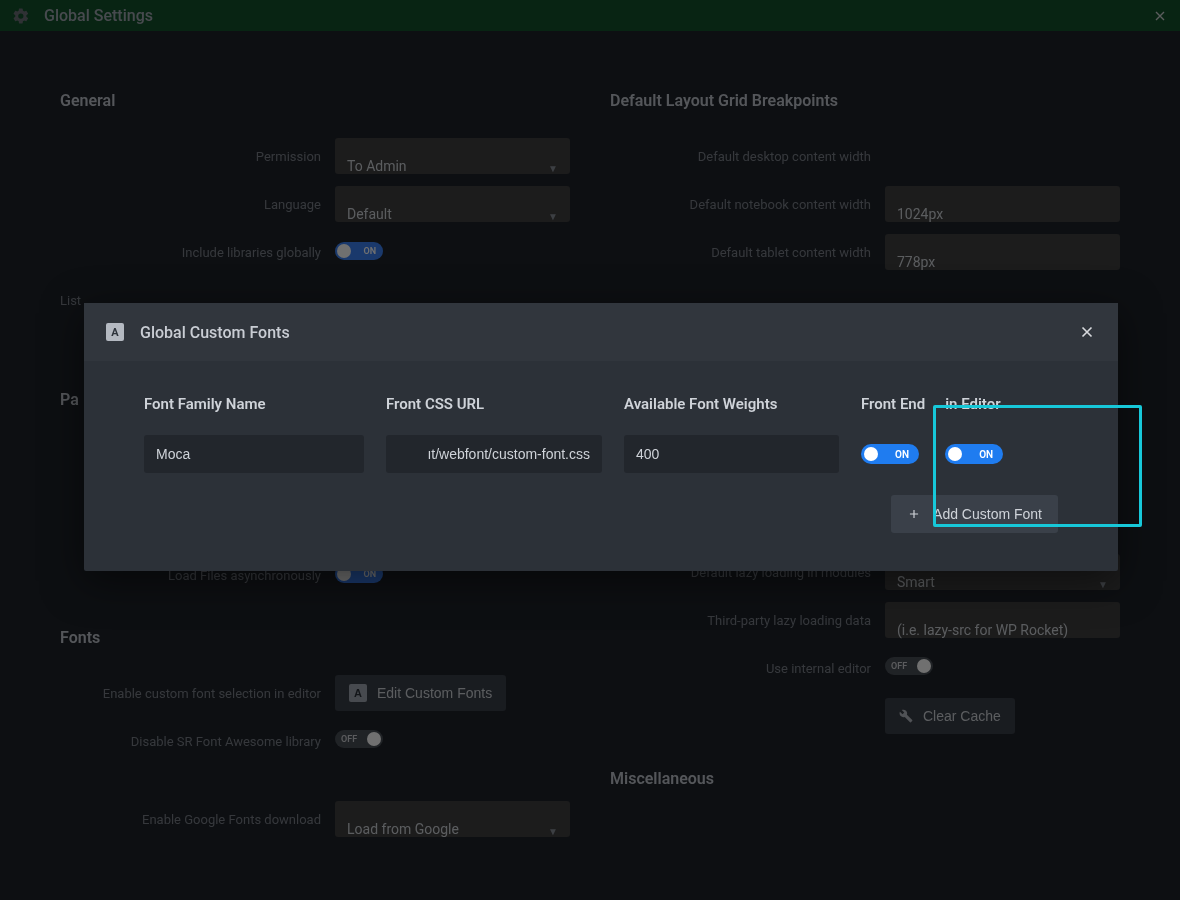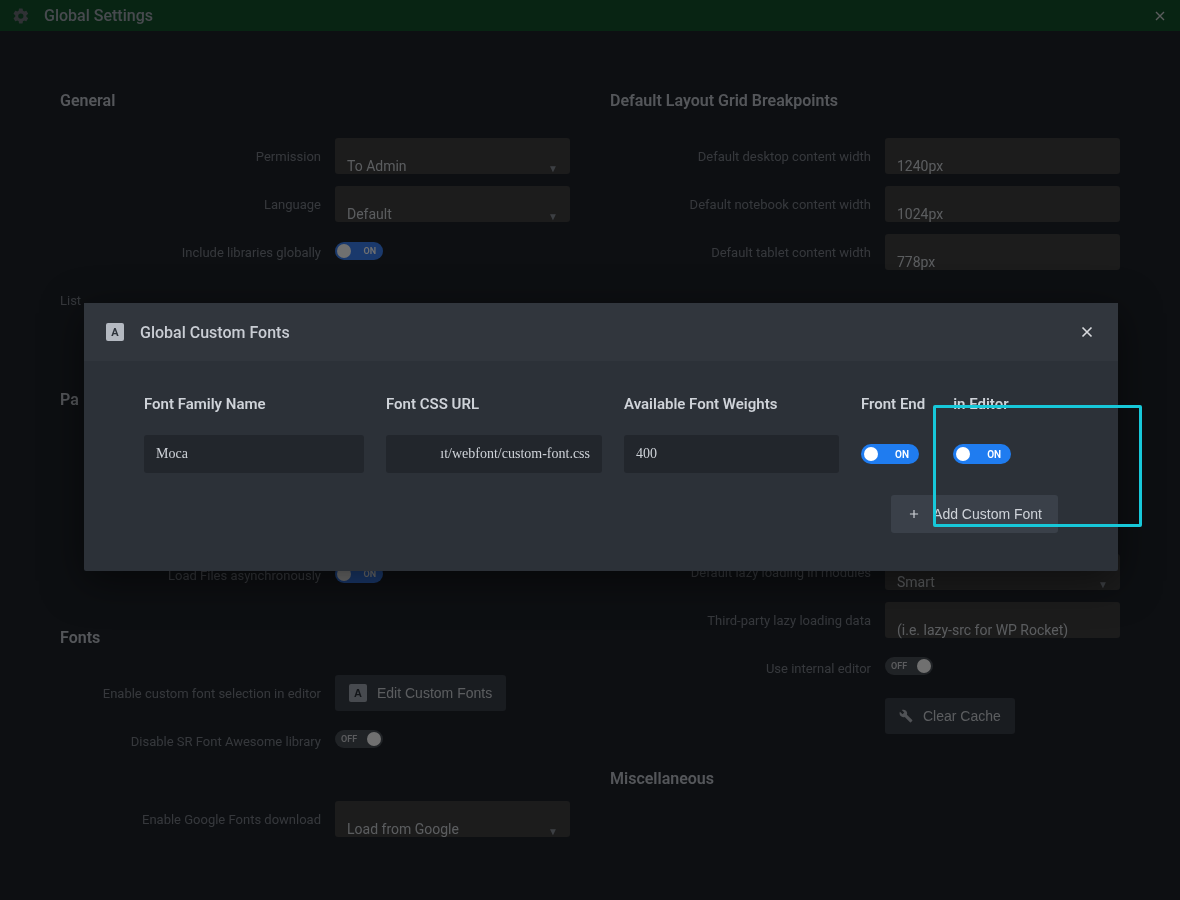--- a/index.html
+++ b/index.html
@@ -61,38 +61,38 @@
 
   .modal-body { padding: 34px 60px 38px; }
 
   .mrow { display: flex; gap: 22px; align-items: flex-end; }
   .mcol .label { color: #cfd3d9; font-size: 15px; font-weight: 600; margin-bottom: 22px; display: block; }
   .mcol .input2 { background: #22262c; border: none; border-radius: 3px; height: 38px; color: #cfd3d9; font-size: 14px; padding: 0 12px; width: 100%; }
   .mcol .input2.rt { text-align: right; }
   .mcol1 { flex: 0 0 220px; }
   .mcol2 { flex: 0 0 216px; }
   .mcol3 { flex: 0 0 215px; }
-  .mcol4 { flex: 0 0 209px; display: flex; gap: 28px; }
+  .mcol4 { flex: 0 0 209px; display: flex; gap: 20px; }
   .tcol { display: flex; flex-direction: column; }
   .tcol .label { margin-bottom: 22px; }
   .tcol .tval { height: 38px; display: flex; align-items: center; }
 
   .toggle2 { display: inline-flex; align-items: center; background: #1f7cf0; border-radius: 12px; height: 20px; width: 58px; padding: 2px 3px; position: relative; }
   .toggle2 .knob { width: 14px; height: 14px; background: #fff; border-radius: 50%; }
   .toggle2 .txt { color: #fff; font-size: 10px; font-weight: 600; position: absolute; right: 10px; }
 
   .mactions { display: flex; justify-content: flex-end; margin-top: 22px; }
   .addbtn { background: #3a4049; border: none; border-radius: 3px; height: 38px; color: #cfd3d9; font-size: 14px; padding: 0 16px; display: inline-flex; align-items: center; gap: 12px; }
 
   .highlight-box {
     position: absolute; border: 3px solid #17c8d9; border-radius: 2px;
     top: 102px; left: 849px; width: 209px; height: 122px; pointer-events: none;
   }
 
-  input { font-family: Liberation Serif, serif; outline: none; }
+  input { font-family: Liberation Sans, sans-serif; outline: none; }
 
   svg { display: block; }
 </style>
 </head>
 <body>
 
 <div class="titlebar">
   <span class="gear">
     <svg width="18" height="18" viewBox="0 0 24 24" fill="currentColor">
         <path d="M19.14,12.94a7,7,0,0,0,.05-.94,7,7,0,0,0-.05-.94l2.11-1.65a.5.5,0,0,0,.12-.64l-2-3.46a.5.5,0,0,0-.61-.22l-2.49,1a7,7,0,0,0-1.62-.94l-.38-2.65A.5.5,0,0,0,13.77,2H9.77a.5.5,0,0,0-.5.42L8.89,5.07a7,7,0,0,0-1.62.94l-2.49-1a.5.5,0,0,0-.61.22l-2,3.46a.5.5,0,0,0,.12.64L4.4,11a7,7,0,0,0-.05.94,7,7,0,0,0,.05.94L2.29,14.53a.5.5,0,0,0-.12.64l2,3.46a.5.5,0,0,0,.61.22l2.49-1a7,7,0,0,0,1.62.94l.38,2.65a.5.5,0,0,0,.5.42h4a.5.5,0,0,0,.5-.42l.38-2.65a7,7,0,0,0,1.62-.94l2.49,1a.5.5,0,0,0,.61-.22l2-3.46a.5.5,0,0,0-.12-.64ZM11.77,15.5A3.5,3.5,0,1,1,15.27,12,3.5,3.5,0,0,1,11.77,15.5Z"></path>
@@ -140,25 +140,20 @@
       </div>
       <div class="row">
         <div class="row-label" style="width:auto;text-align:left;padding-right:0;padding-left:0;">List</div>
       </div>
     </div>
 
     <div class="col">
       <h2 class="section">Default Layout Grid Breakpoints</h2>
       <div class="row">
         <div class="row-label">Default desktop content width</div>
-        <div class="row-ctl">
-          <div class="input">
-              <span>1240px</span>
-            </div>
-        </div>
       </div>
       <div class="row">
         <div class="row-label">Default notebook content width</div>
         <div class="row-ctl">
           <div class="input">
               <span>1024px</span>
             </div>
         </div>
       </div>
       <div class="row">
@@ -278,21 +273,21 @@
         </svg>
     </span>
   </div>
   <div class="modal-body">
     <div class="mrow">
       <div class="mcol mcol1">
         <span class="label">Font Family Name</span>
         <input class="input2" value="Moca" style="">
       </div>
       <div class="mcol mcol2">
-        <span class="label">Font CSS URL</span>
+        <span class="label">Front CSS URL</span>
         <input class="input2 rt" value="ıt/webfont/custom-font.css" style="">
       </div>
       <div class="mcol mcol3">
         <span class="label">Available Font Weights</span>
         <input class="input2" value="400" style="">
       </div>
       <div class="mcol mcol4">
         <div class="tcol">
           <span class="label">Front End</span>
           <div class="tval">

